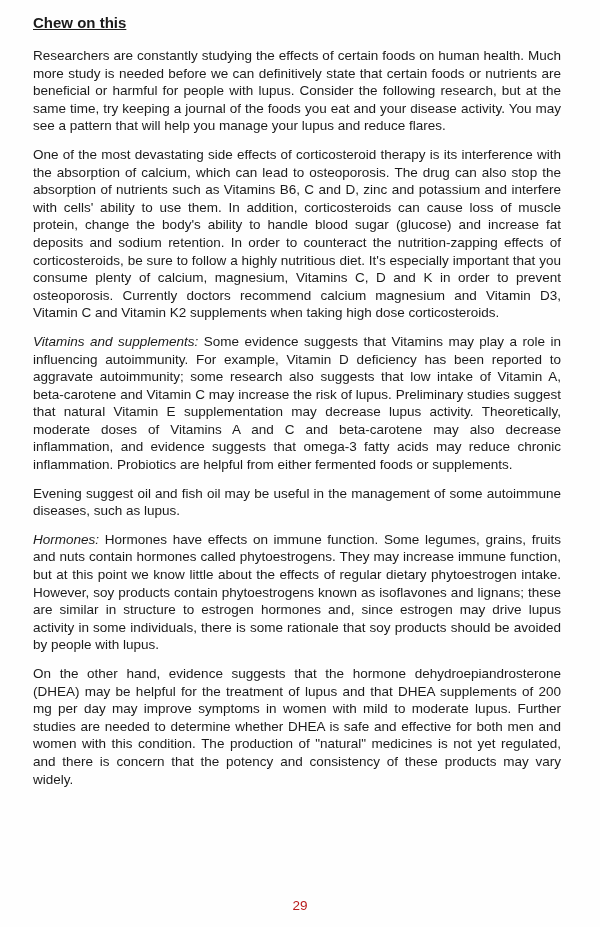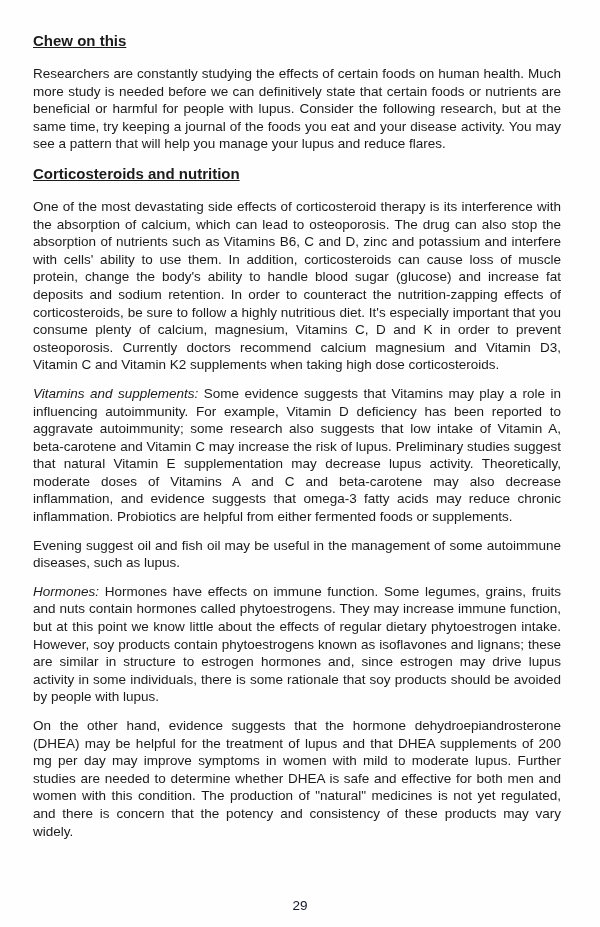--- a/index.html
+++ b/index.html
@@ -12,21 +12,21 @@
     width: 600px;
     height: 927px;
     margin: 0 auto;
     background: #fefefe;
     font-family: "Liberation Sans", sans-serif;
     color: #1b1b1b;
     overflow: hidden;
     box-sizing: border-box;
   }
   .content {
-    padding: 32px 32px 0 33px;
+    padding: 14px 32px 0 33px;
   }
   h2.section-heading {
     font-size: 15px;
     line-height: 18px;
     font-weight: bold;
     text-decoration: underline;
     margin: 12px 0 15px 0;
   }
   h2.section-heading.first {
     margin-top: 0;
@@ -41,34 +41,33 @@
     font-weight: normal;
     font-style: italic;
   }
   .page-number {
     position: absolute;
     bottom: 14px;
     left: 0;
     width: 100%;
     text-align: center;
     font-size: 13.5px;
-    color: #0f172a;
+    color: #b91c1c;
   }
 </style>
 </head>
 <body>
 
 <div class="page">
   <div class="content">
 
     <h2 class="section-heading first">Chew on this</h2>
 
     <p class="body-para">Researchers are constantly studying the effects of certain foods on human health.  Much more study is needed before we can definitively state that certain foods or nutrients are beneficial or harmful for people with lupus.  Consider the following research, but at the same time, try keeping a journal of the foods you eat and your disease activity.  You may see a pattern that will help you manage your lupus and reduce flares.</p>
 
-    <h2 class="section-heading">Corticosteroids and nutrition</h2>
 
     <p class="body-para">One of the most devastating side effects of corticosteroid therapy is its interference with the absorption of calcium, which can lead to osteoporosis.  The drug can also stop the absorption of nutrients such as Vitamins B6, C and D, zinc and potassium and interfere with cells' ability to use them.  In addition, corticosteroids can cause loss of muscle protein, change the body's ability to handle blood sugar (glucose) and increase fat deposits and sodium retention.  In order to counteract the nutrition-zapping effects of corticosteroids, be sure to follow a highly nutritious diet.  It's especially important that you consume plenty of calcium, magnesium, Vitamins C, D and K in order to prevent osteoporosis.  Currently doctors recommend calcium magnesium and Vitamin D3, Vitamin C and Vitamin K2 supplements when taking high dose corticosteroids.</p>
 
     <p class="body-para"><span class="lead-in">Vitamins and supplements:</span><span> Some evidence suggests that Vitamins may play a role in influencing autoimmunity.  For example, Vitamin D deficiency has been reported to aggravate autoimmunity; some research also suggests that low intake of Vitamin A, beta-carotene and Vitamin C may increase the risk of lupus. Preliminary studies suggest that natural Vitamin E supplementation may decrease lupus activity.  Theoretically, moderate doses of Vitamins A and C and beta-carotene may also decrease inflammation, and evidence suggests that omega-3 fatty acids may reduce chronic inflammation.  Probiotics are helpful from either fermented foods or supplements.</span></p>
 
     <p class="body-para">Evening suggest oil and fish oil may be useful in the management of some autoimmune diseases, such as lupus.</p>
 
     <p class="body-para"><span class="lead-in">Hormones:</span><span>  Hormones have effects on immune function.  Some legumes, grains, fruits and nuts contain hormones called phytoestrogens.  They may increase immune function, but at this point we know little about the effects of regular dietary phytoestrogen intake. However, soy products contain phytoestrogens known as isoflavones and lignans; these are similar in structure to estrogen hormones and, since estrogen may drive lupus activity in some individuals, there is some rationale that soy products should be avoided by people with lupus.</span></p>
 
     <p class="body-para">On the other hand, evidence suggests that the hormone dehydroepiandrosterone (DHEA) may be helpful for the treatment of lupus and that DHEA supplements of 200 mg per day may improve symptoms in women with mild to moderate lupus.  Further studies are needed to determine whether DHEA is safe and effective for both men and women with this condition.  The production of "natural" medicines is not yet regulated, and there is concern that the potency and consistency of these products may vary widely.</p>

